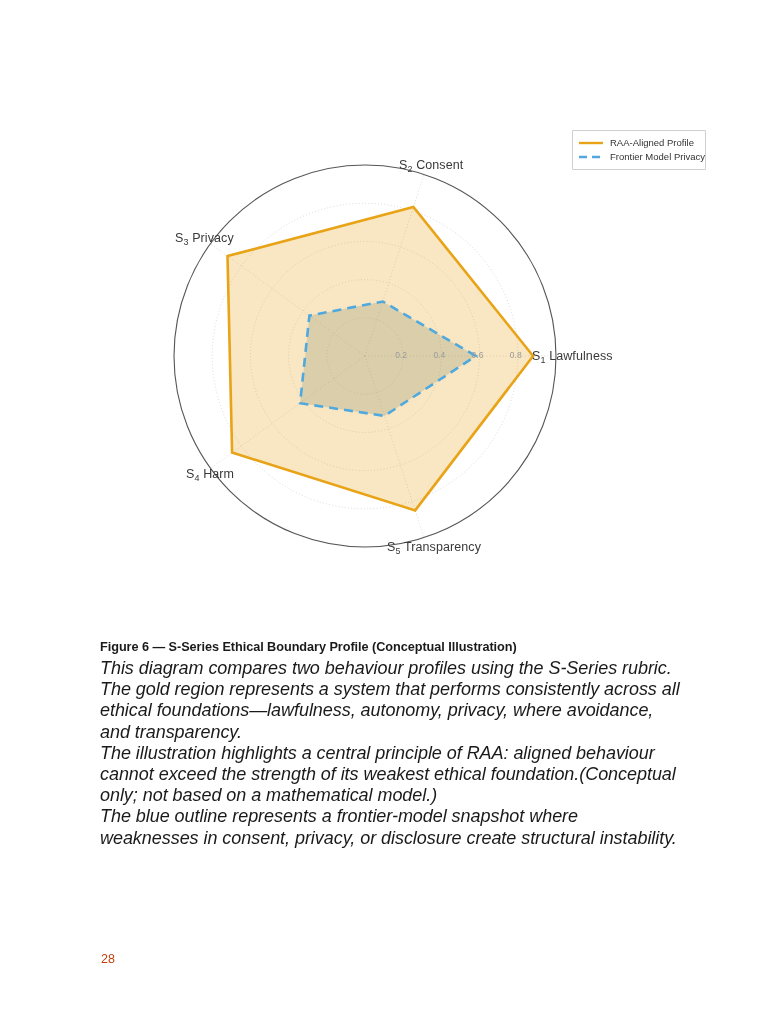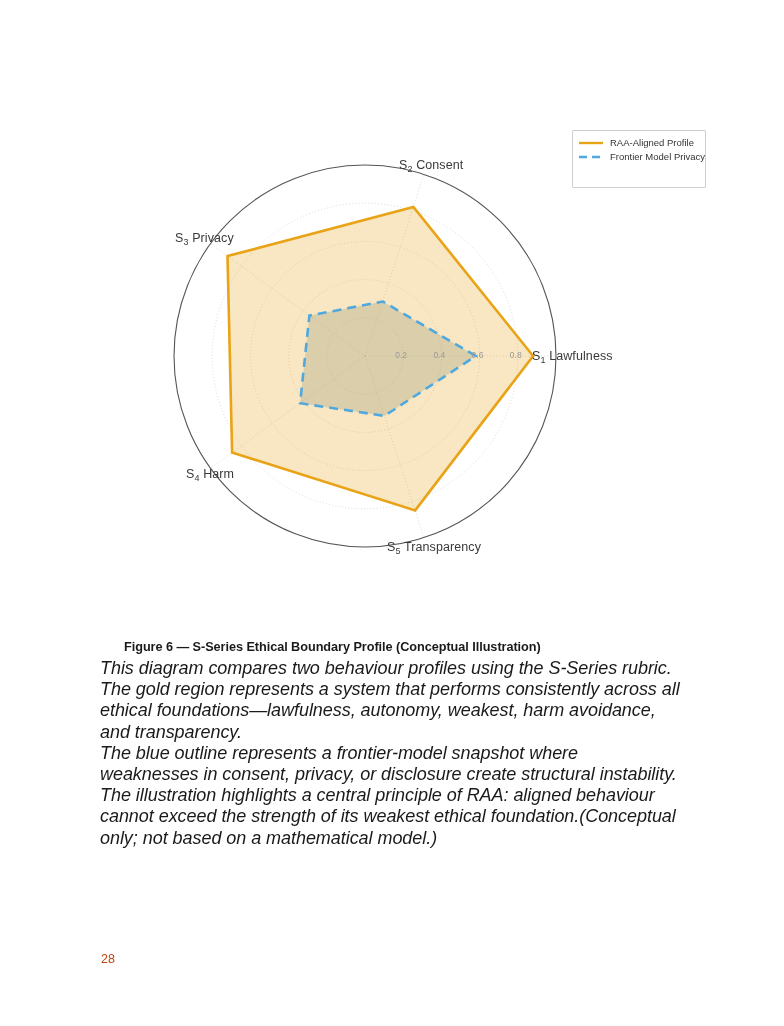--- a/index.html
+++ b/index.html
@@ -54,21 +54,21 @@
   }
 
   
   #legend {
     position: absolute;
     left: 572px;
     top: 130px;
     width: 134px;
     border: 1px solid #cfcfcf;
     background: rgba(255,255,255,0.92);
-    padding: 5px 6px 23px 5px;
+    padding: 5px 6px 5px 5px;
     box-sizing: border-box;
     border-radius: 1px;
   }
   .legend-row {
     display: flex;
     align-items: center;
     height: 14px;
   }
   .legend-swatch {
     width: 26px;
@@ -94,21 +94,20 @@
     width: 580px;
     font-family: "Liberation Sans", sans-serif;
     color: #1a1a1a;
   }
   #caption .cap-title {
     font-weight: bold;
     font-size: 12.7px;
     line-height: 21px;
     letter-spacing: -0.05px;
     margin-bottom: 0px;
-    margin-left: 24px;
   }
   #caption .cap-line {
     font-style: italic;
     font-size: 18px;
     line-height: 21.2px;
     letter-spacing: -0.05px;
   }
 
   
   #page-number {
@@ -204,20 +203,20 @@
           </svg>
         </span>
         <span class="legend-text">Frontier Model Privacy</span>
       </div>
     </div>
   </div>
 
   <div id="caption">
     <div class="cap-title">Figure 6 — S-Series Ethical Boundary Profile (Conceptual Illustration)</div>
     <div class="cap-line">This diagram compares two behaviour profiles using the S-Series rubric.</div>
-    <div class="cap-line">The gold region represents a system that performs consistently across all ethical foundations—lawfulness, autonomy, weakest, harm avoidance, and transparency.</div>
+    <div class="cap-line">The gold region represents a system that performs consistently across all ethical foundations—lawfulness, autonomy, privacy, where avoidance, and transparency.</div>
+    <div class="cap-line">The illustration highlights a central principle of RAA: aligned behaviour cannot exceed the strength of its weakest ethical foundation.(Conceptual only; not based on a mathematical model.)</div>
     <div class="cap-line">The blue outline represents a frontier-model snapshot where weaknesses in consent, privacy, or disclosure create structural instability.</div>
-    <div class="cap-line">The illustration highlights a central principle of RAA: aligned behaviour cannot exceed the strength of its weakest ethical foundation.(Conceptual only; not based on a mathematical model.)</div>
   </div>
 
   <div id="page-number">28</div>
 
 </div>
 
 </body></html>

